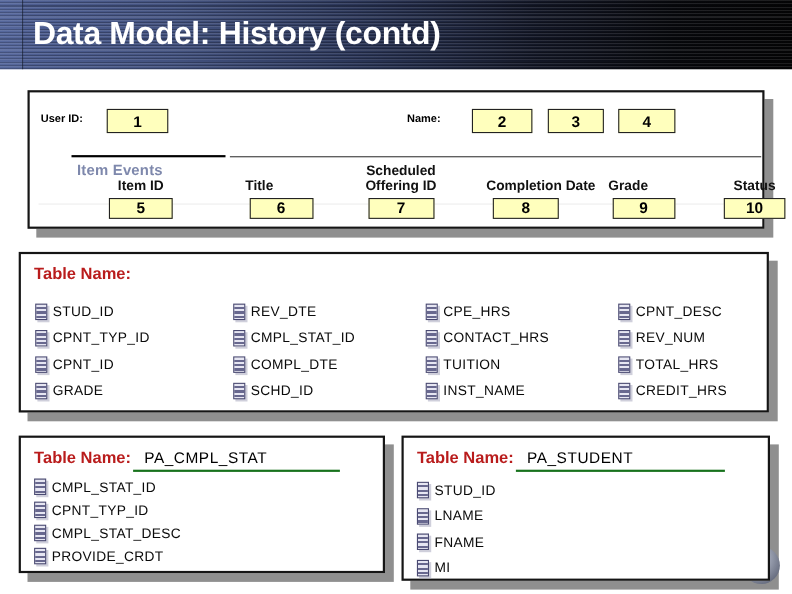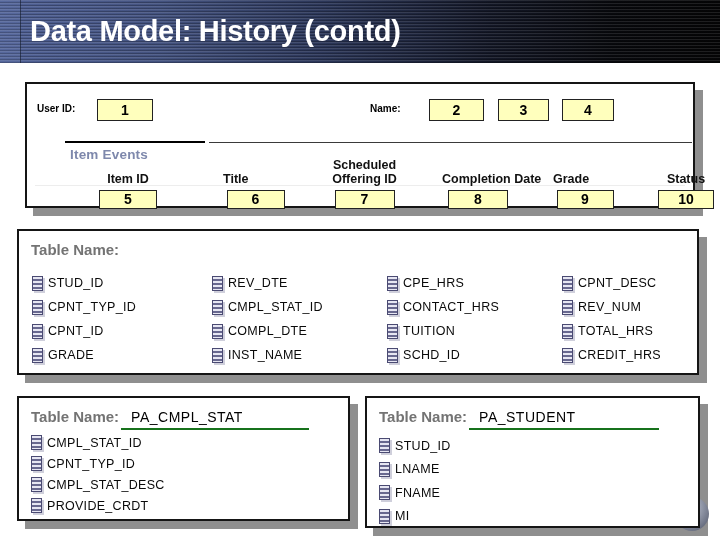--- a/index.html
+++ b/index.html
@@ -37,36 +37,36 @@
   #b1 { left:70px;  top:15px; width:56px; }
   #b2 { left:402px; top:15px; width:55px; }
   #b3 { left:471px; top:15px; width:51px; }
   #b4 { left:535px; top:15px; width:52px; }
   .divider-a { position:absolute; left:38px; top:57px; width:140px; height:2px; background:#000; }
   .divider-b { position:absolute; left:182px; top:58px; width:483px; height:1px; background:#3a3a3a; }
   .faint-line { position:absolute; left:8px; top:101px; width:650px; height:1px; background:#ededed; }
   #ie-title { position:absolute; left:43px; top:63px; color:#7e88ac; font-weight:bold;
     font-size:13.5px; letter-spacing:.2px; }
 
-  .ie-col { position:absolute; top:66px; }
+  .ie-col { position:absolute; top:56px; }
   .ie-head { height:36px; display:flex; flex-direction:column; justify-content:flex-end;
     align-items:center; font-weight:bold; font-size:12.5px; color:#111; line-height:14px; }
   .ie-head span { white-space:nowrap; }
   .ie-col.al .ie-head { align-items:flex-start; }
   .ie-box { position:static; display:block; height:19px; line-height:17px; margin:4px auto 0; }
   #c0 { left:60px;  width:82px; }  #c0 .ie-box { width:58px; }
   #c1 { left:186px; width:85px; }  #c1 .ie-box { width:58px; }  #c1 .ie-head { padding-left:10px; }
   #c2 { left:295px; width:85px; }  #c2 .ie-box { width:60px; }
   #c3 { left:403px; width:96px; }  #c3 .ie-box { width:60px; }  #c3 .ie-head { padding-left:12px; }
   #c4 { left:524px; width:68px; }  #c4 .ie-box { width:57px; }  #c4 .ie-head { padding-left:2px; }
   #c5 { left:627px; width:64px; }  #c5 .ie-box { width:56px; }
 
   
   .tn-row { position:absolute; left:12px; top:10px; display:flex; align-items:baseline; }
-  .tn-label { font-size:15px; font-weight:bold; color:#737373; white-space:nowrap; }
+  .tn-label { font-size:15px; font-weight:bold; color:#b91c1c; white-space:nowrap; }
   .tn-value { font-size:14px; color:#000; letter-spacing:.5px; white-space:nowrap;
     border-bottom:2px solid #17721c; padding:0 28px 3px 10px; margin-left:2px; }
   #p2 .tn-value { min-width:245px; }
   #p3 .tn-value { min-width:188px; }
   #p4 .tn-value { min-width:190px; }
 
   
   .fld { display:flex; align-items:center; gap:5px; }
   .fico { width:11px; height:15px; flex:0 0 11px; border:1px solid #4a4a72;
     background:repeating-linear-gradient(180deg,#e6e6f2 0px,#e6e6f2 2px,#68688f 2px,#68688f 4px);
@@ -199,25 +199,25 @@
       <div class="fld">
           <span class="fico"></span>
           <span class="flbl">TOTAL_HRS</span>
         </div>
       <div class="fld">
           <span class="fico"></span>
           <span class="flbl">GRADE</span>
         </div>
       <div class="fld">
           <span class="fico"></span>
+          <span class="flbl">SCHD_ID</span>
+        </div>
+      <div class="fld">
+          <span class="fico"></span>
           <span class="flbl">INST_NAME</span>
-        </div>
-      <div class="fld">
-          <span class="fico"></span>
-          <span class="flbl">SCHD_ID</span>
         </div>
       <div class="fld">
           <span class="fico"></span>
           <span class="flbl">CREDIT_HRS</span>
         </div>
     </div>
   </div>
 
   <div class="panel shadowed" id="p3">
     <div class="tn-row">

